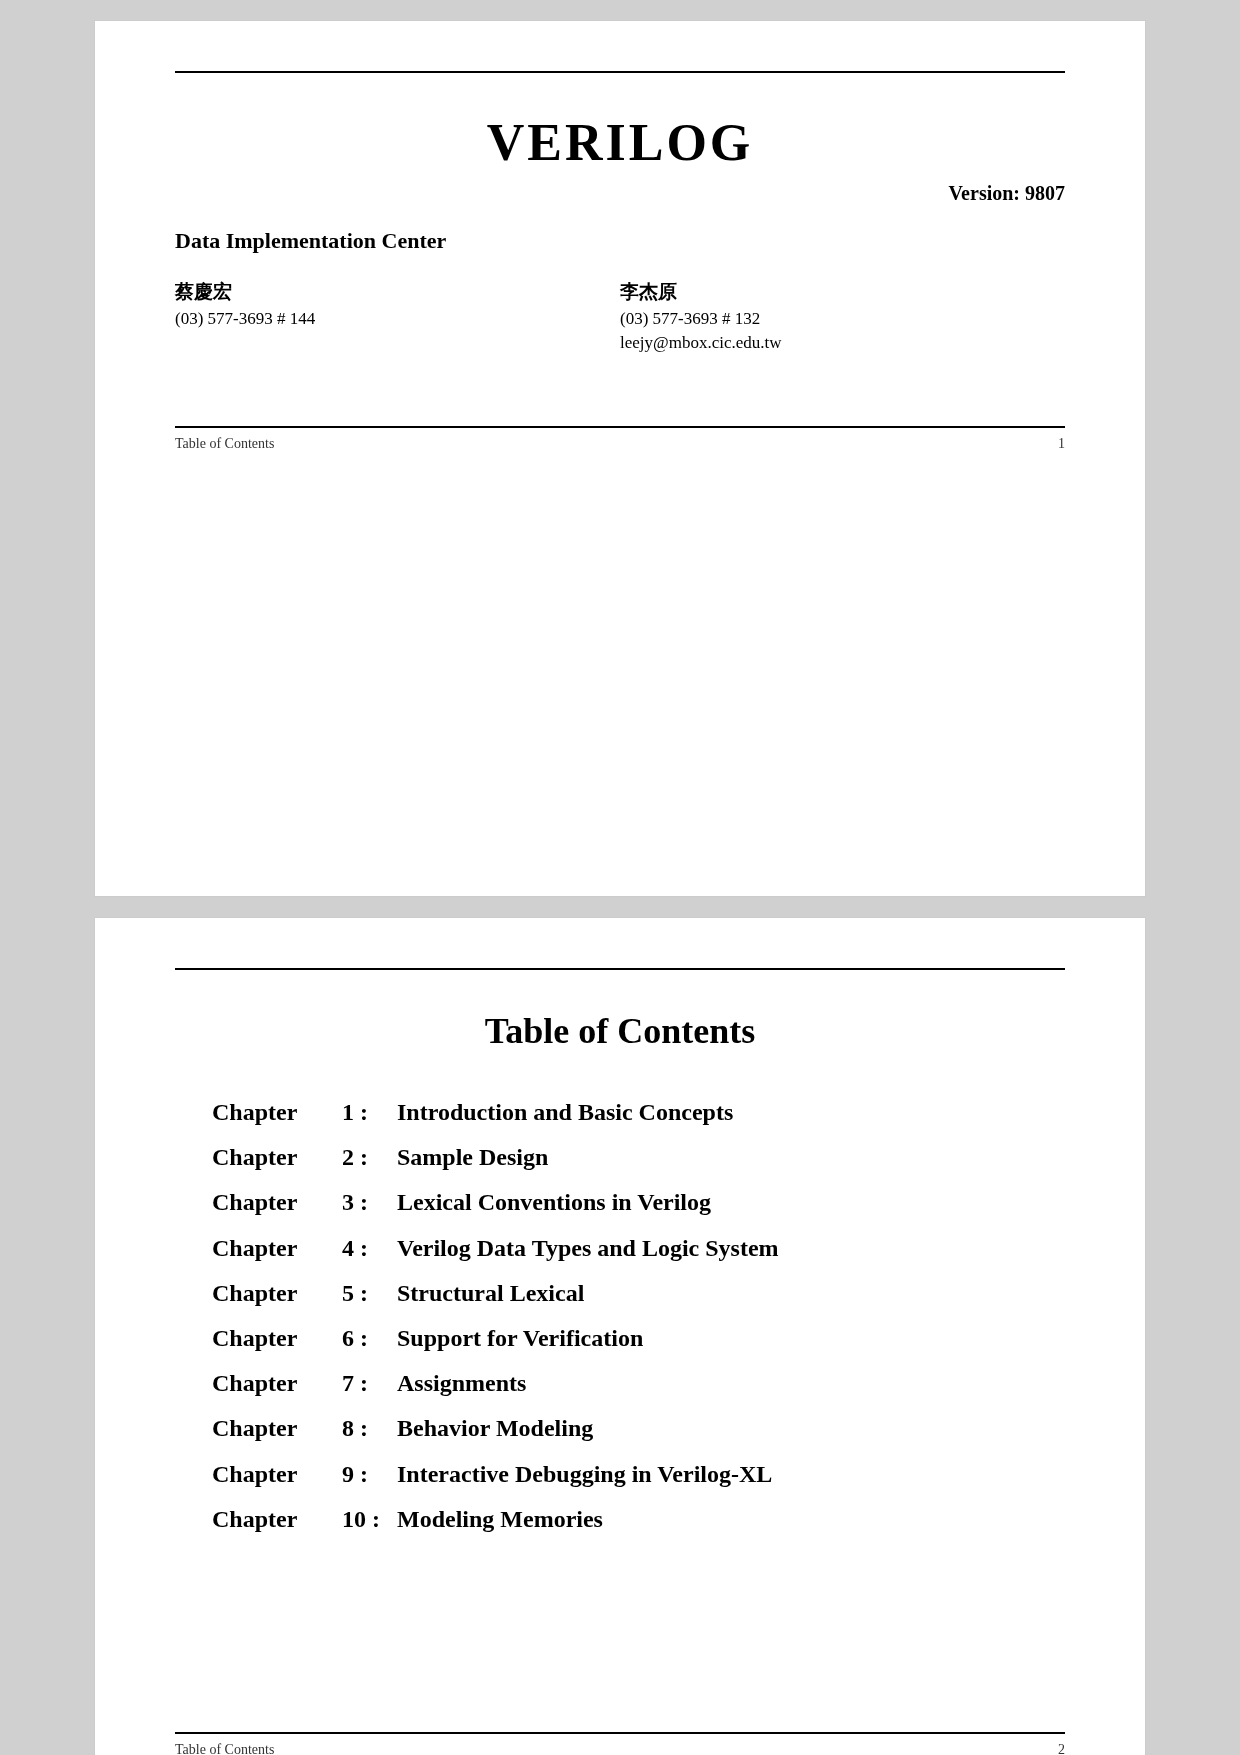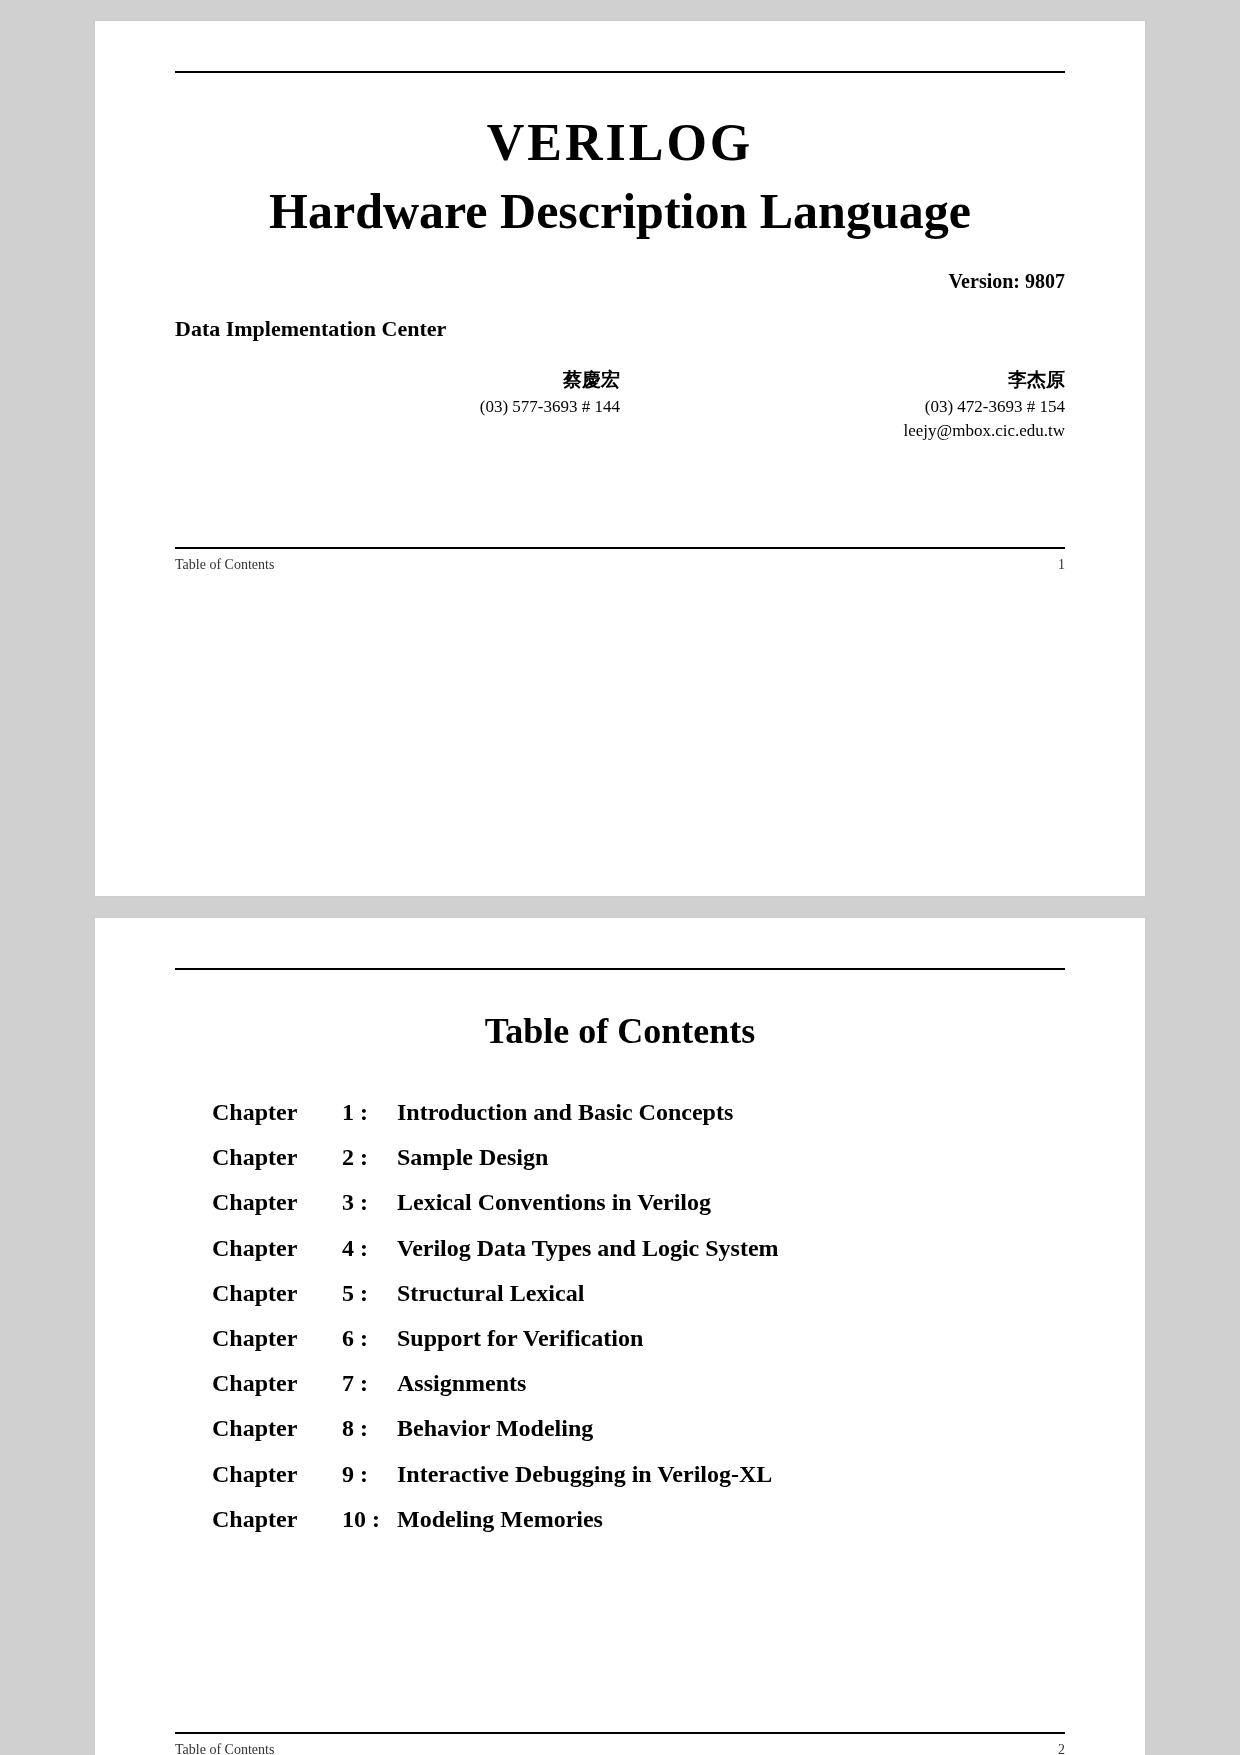--- a/index.html
+++ b/index.html
@@ -63,22 +63,21 @@
       font-size: 22px;
       font-weight: bold;
       margin-bottom: 25px;
     }
 
     .authors-grid {
       display: grid;
       grid-template-columns: 1fr 1fr;
       gap: 10px 0;
       font-size: 18px;
-      margin-bottom: 46px;
-      text-align: right;
+      margin-bottom: 13px;
     }
 
     .author-block {
       display: flex;
       flex-direction: column;
       gap: 4px;
     }
 
     .author-name {
       font-size: 19px;
@@ -155,34 +154,33 @@
       font-weight: bold;
     }
   </style>
 </head>
 <body>
 
 <div class="page page-1">
   <hr class="top-rule">
 
   <h1 class="title-verilog">VERILOG</h1>
-  <h2 class="title-hdl">Hardware Description Language</h2>
 
   <p class="version">Version: 9807</p>
 
   <p class="center-title">Data Implementation Center</p>
 
   <div class="authors-grid">
     <div class="author-block">
       <span class="author-name">蔡慶宏</span>
       <span class="author-phone">(03) 577-3693 # 144</span>
     </div>
     <div class="author-block">
       <span class="author-name">李杰原</span>
-      <span class="author-phone">(03) 472-3693 # 154</span>
+      <span class="author-phone">(03) 577-3693 # 132</span>
       <span class="author-email">leejy@mbox.cic.edu.tw</span>
     </div>
   </div>
 
   <div style="margin-top: auto; padding-top: 60px;">
     <hr class="bottom-rule">
     <div class="page-footer">
       <span>Table of Contents</span>
       <span>1</span>
     </div>

